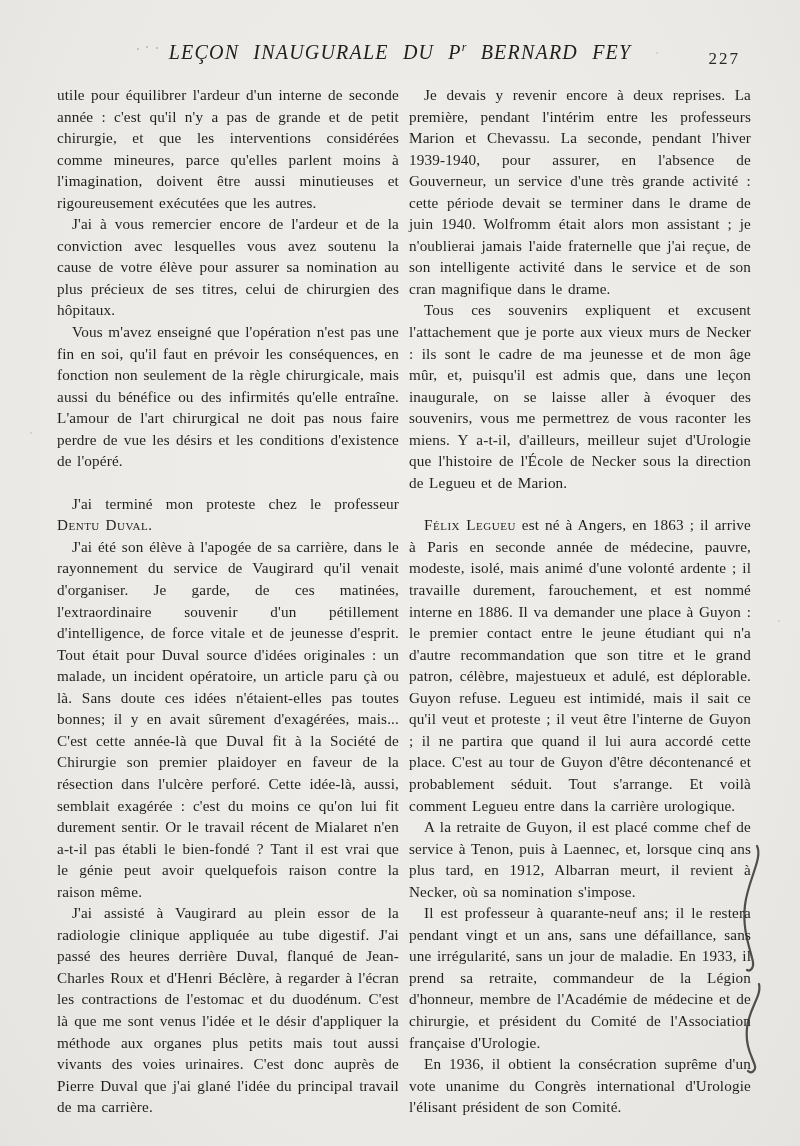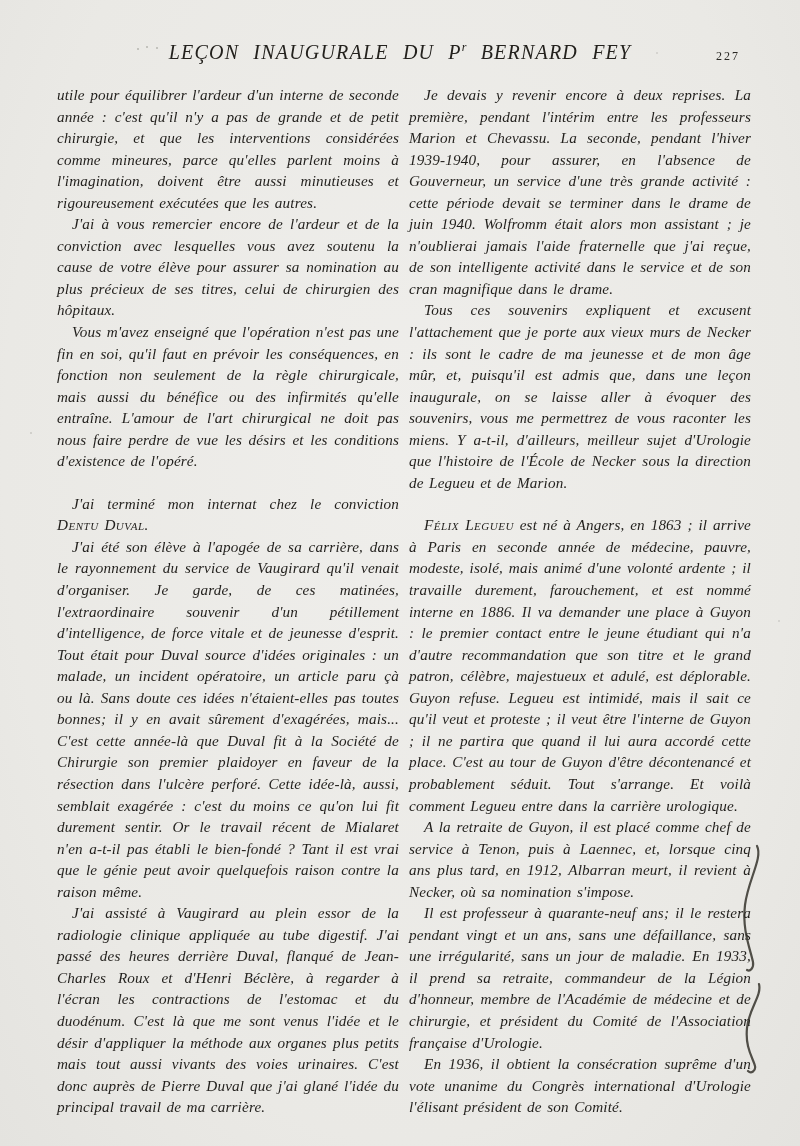--- a/index.html
+++ b/index.html
@@ -14,33 +14,33 @@
   .page{position:absolute;inset:0;}
   .page-header{position:absolute;top:40px;left:0;width:800px;height:36px;}
   .doc-title{
     text-align:center;font-style:italic;font-size:20px;
     letter-spacing:1.2px;word-spacing:8px;color:#23211d;
     width:660px;margin:0 auto;
   }
   .doc-title sup{font-size:12px;letter-spacing:0;}
   .page-number{
     position:absolute;right:60px;top:9px;
-    font-size:12px;letter-spacing:2px;color:#2a2824;
+    font-size:17px;letter-spacing:2px;color:#2a2824;
   }
   .columns{
     position:absolute;top:84px;left:57px;width:694px;
     display:flex;gap:10px;
   }
   .col{
     width:342px;
     font-size:15.2px;line-height:21.55px;
     text-align:justify;
     letter-spacing:0.15px;word-spacing:1.5px;
   }
-  .col p{margin:0;text-indent:15px;font-style:italic;}
+  .col p{margin:0;text-indent:15px;}
   .col p.noindent{text-indent:0;}
   .col p.gap{margin-top:21px;}
   .sc{font-variant:small-caps;letter-spacing:0.5px;}
   .margin-marks{position:absolute;top:0;left:0;pointer-events:none;}
   .speck{position:absolute;width:2px;height:2px;border-radius:50%;background:#8d8b85;opacity:.55;}
 </style>
 </head>
 <body>
 
 <div class="page">
@@ -49,21 +49,21 @@
     <div class="doc-title"><span>LEÇON INAUGURALE DU P</span><sup>r</sup><span> BERNARD FEY</span></div>
     <div class="page-number">227</div>
   </div>
 
   <div class="columns">
 
     <div class="col">
       <p class="noindent">utile pour équilibrer l'ardeur d'un interne de seconde année : c'est qu'il n'y a pas de grande et de petit chirurgie, et que les interventions considérées comme mineures, parce qu'elles parlent moins à l'imagination, doivent être aussi minutieuses et rigoureusement exécutées que les autres.</p>
       <p>J'ai à vous remercier encore de l'ardeur et de la conviction avec lesquelles vous avez soutenu la cause de votre élève pour assurer sa nomination au plus précieux de ses titres, celui de chirurgien des hôpitaux.</p>
       <p>Vous m'avez enseigné que l'opération n'est pas une fin en soi, qu'il faut en prévoir les conséquences, en fonction non seulement de la règle chirurgicale, mais aussi du bénéfice ou des infirmités qu'elle entraîne. L'amour de l'art chirurgical ne doit pas nous faire perdre de vue les désirs et les conditions d'existence de l'opéré.</p>
-      <p class="gap"><span>J'ai terminé mon internat chez le conviction </span><span class="sc">Dentu Duval</span><span>.</span></p>
+      <p class="gap"><span>J'ai terminé mon proteste chez le professeur </span><span class="sc">Dentu Duval</span><span>.</span></p>
       <p>J'ai été son élève à l'apogée de sa carrière, dans le rayonnement du service de Vaugirard qu'il venait d'organiser. Je garde, de ces matinées, l'extraordinaire souvenir d'un pétillement d'intelligence, de force vitale et de jeunesse d'esprit. Tout était pour Duval source d'idées originales : un malade, un incident opératoire, un article paru çà ou là. Sans doute ces idées n'étaient-elles pas toutes bonnes; il y en avait sûrement d'exagérées, mais... C'est cette année-là que Duval fit à la Société de Chirurgie son premier plaidoyer en faveur de la résection dans l'ulcère perforé. Cette idée-là, aussi, semblait exagérée : c'est du moins ce qu'on lui fit durement sentir. Or le travail récent de Mialaret n'en a-t-il pas établi le bien-fondé ? Tant il est vrai que le génie peut avoir quelquefois raison contre la raison même.</p>
       <p>J'ai assisté à Vaugirard au plein essor de la radiologie clinique appliquée au tube digestif. J'ai passé des heures derrière Duval, flanqué de Jean-Charles Roux et d'Henri Béclère, à regarder à l'écran les contractions de l'estomac et du duodénum. C'est là que me sont venus l'idée et le désir d'appliquer la méthode aux organes plus petits mais tout aussi vivants des voies urinaires. C'est donc auprès de Pierre Duval que j'ai glané l'idée du principal travail de ma carrière.</p>
 
     </div>
 
     <div class="col">
       <p>Je devais y revenir encore à deux reprises. La première, pendant l'intérim entre les professeurs Marion et Chevassu. La seconde, pendant l'hiver 1939-1940, pour assurer, en l'absence de Gouverneur, un service d'une très grande activité : cette période devait se terminer dans le drame de juin 1940. Wolfromm était alors mon assistant ; je n'oublierai jamais l'aide fraternelle que j'ai reçue, de son intelligente activité dans le service et de son cran magnifique dans le drame.</p>
       <p>Tous ces souvenirs expliquent et excusent l'attachement que je porte aux vieux murs de Necker : ils sont le cadre de ma jeunesse et de mon âge mûr, et, puisqu'il est admis que, dans une leçon inaugurale, on se laisse aller à évoquer des souvenirs, vous me permettrez de vous raconter les miens. Y a-t-il, d'ailleurs, meilleur sujet d'Urologie que l'histoire de l'École de Necker sous la direction de Legueu et de Marion.</p>
       <p class="gap"><span></span><span class="sc">Félix Legueu</span><span> est né à Angers, en 1863 ; il arrive à Paris en seconde année de médecine, pauvre, modeste, isolé, mais animé d'une volonté ardente ; il travaille durement, farouchement, et est nommé interne en 1886. Il va demander une place à Guyon : le premier contact entre le jeune étudiant qui n'a d'autre recommandation que son titre et le grand patron, célèbre, majestueux et adulé, est déplorable. Guyon refuse. Legueu est intimidé, mais il sait ce qu'il veut et proteste ; il veut être l'interne de Guyon ; il ne partira que quand il lui aura accordé cette place. C'est au tour de Guyon d'être décontenancé et probablement séduit. Tout s'arrange. Et voilà comment Legueu entre dans la carrière urologique.</span></p>
       <p>A la retraite de Guyon, il est placé comme chef de service à Tenon, puis à Laennec, et, lorsque cinq ans plus tard, en 1912, Albarran meurt, il revient à Necker, où sa nomination s'impose.</p>

